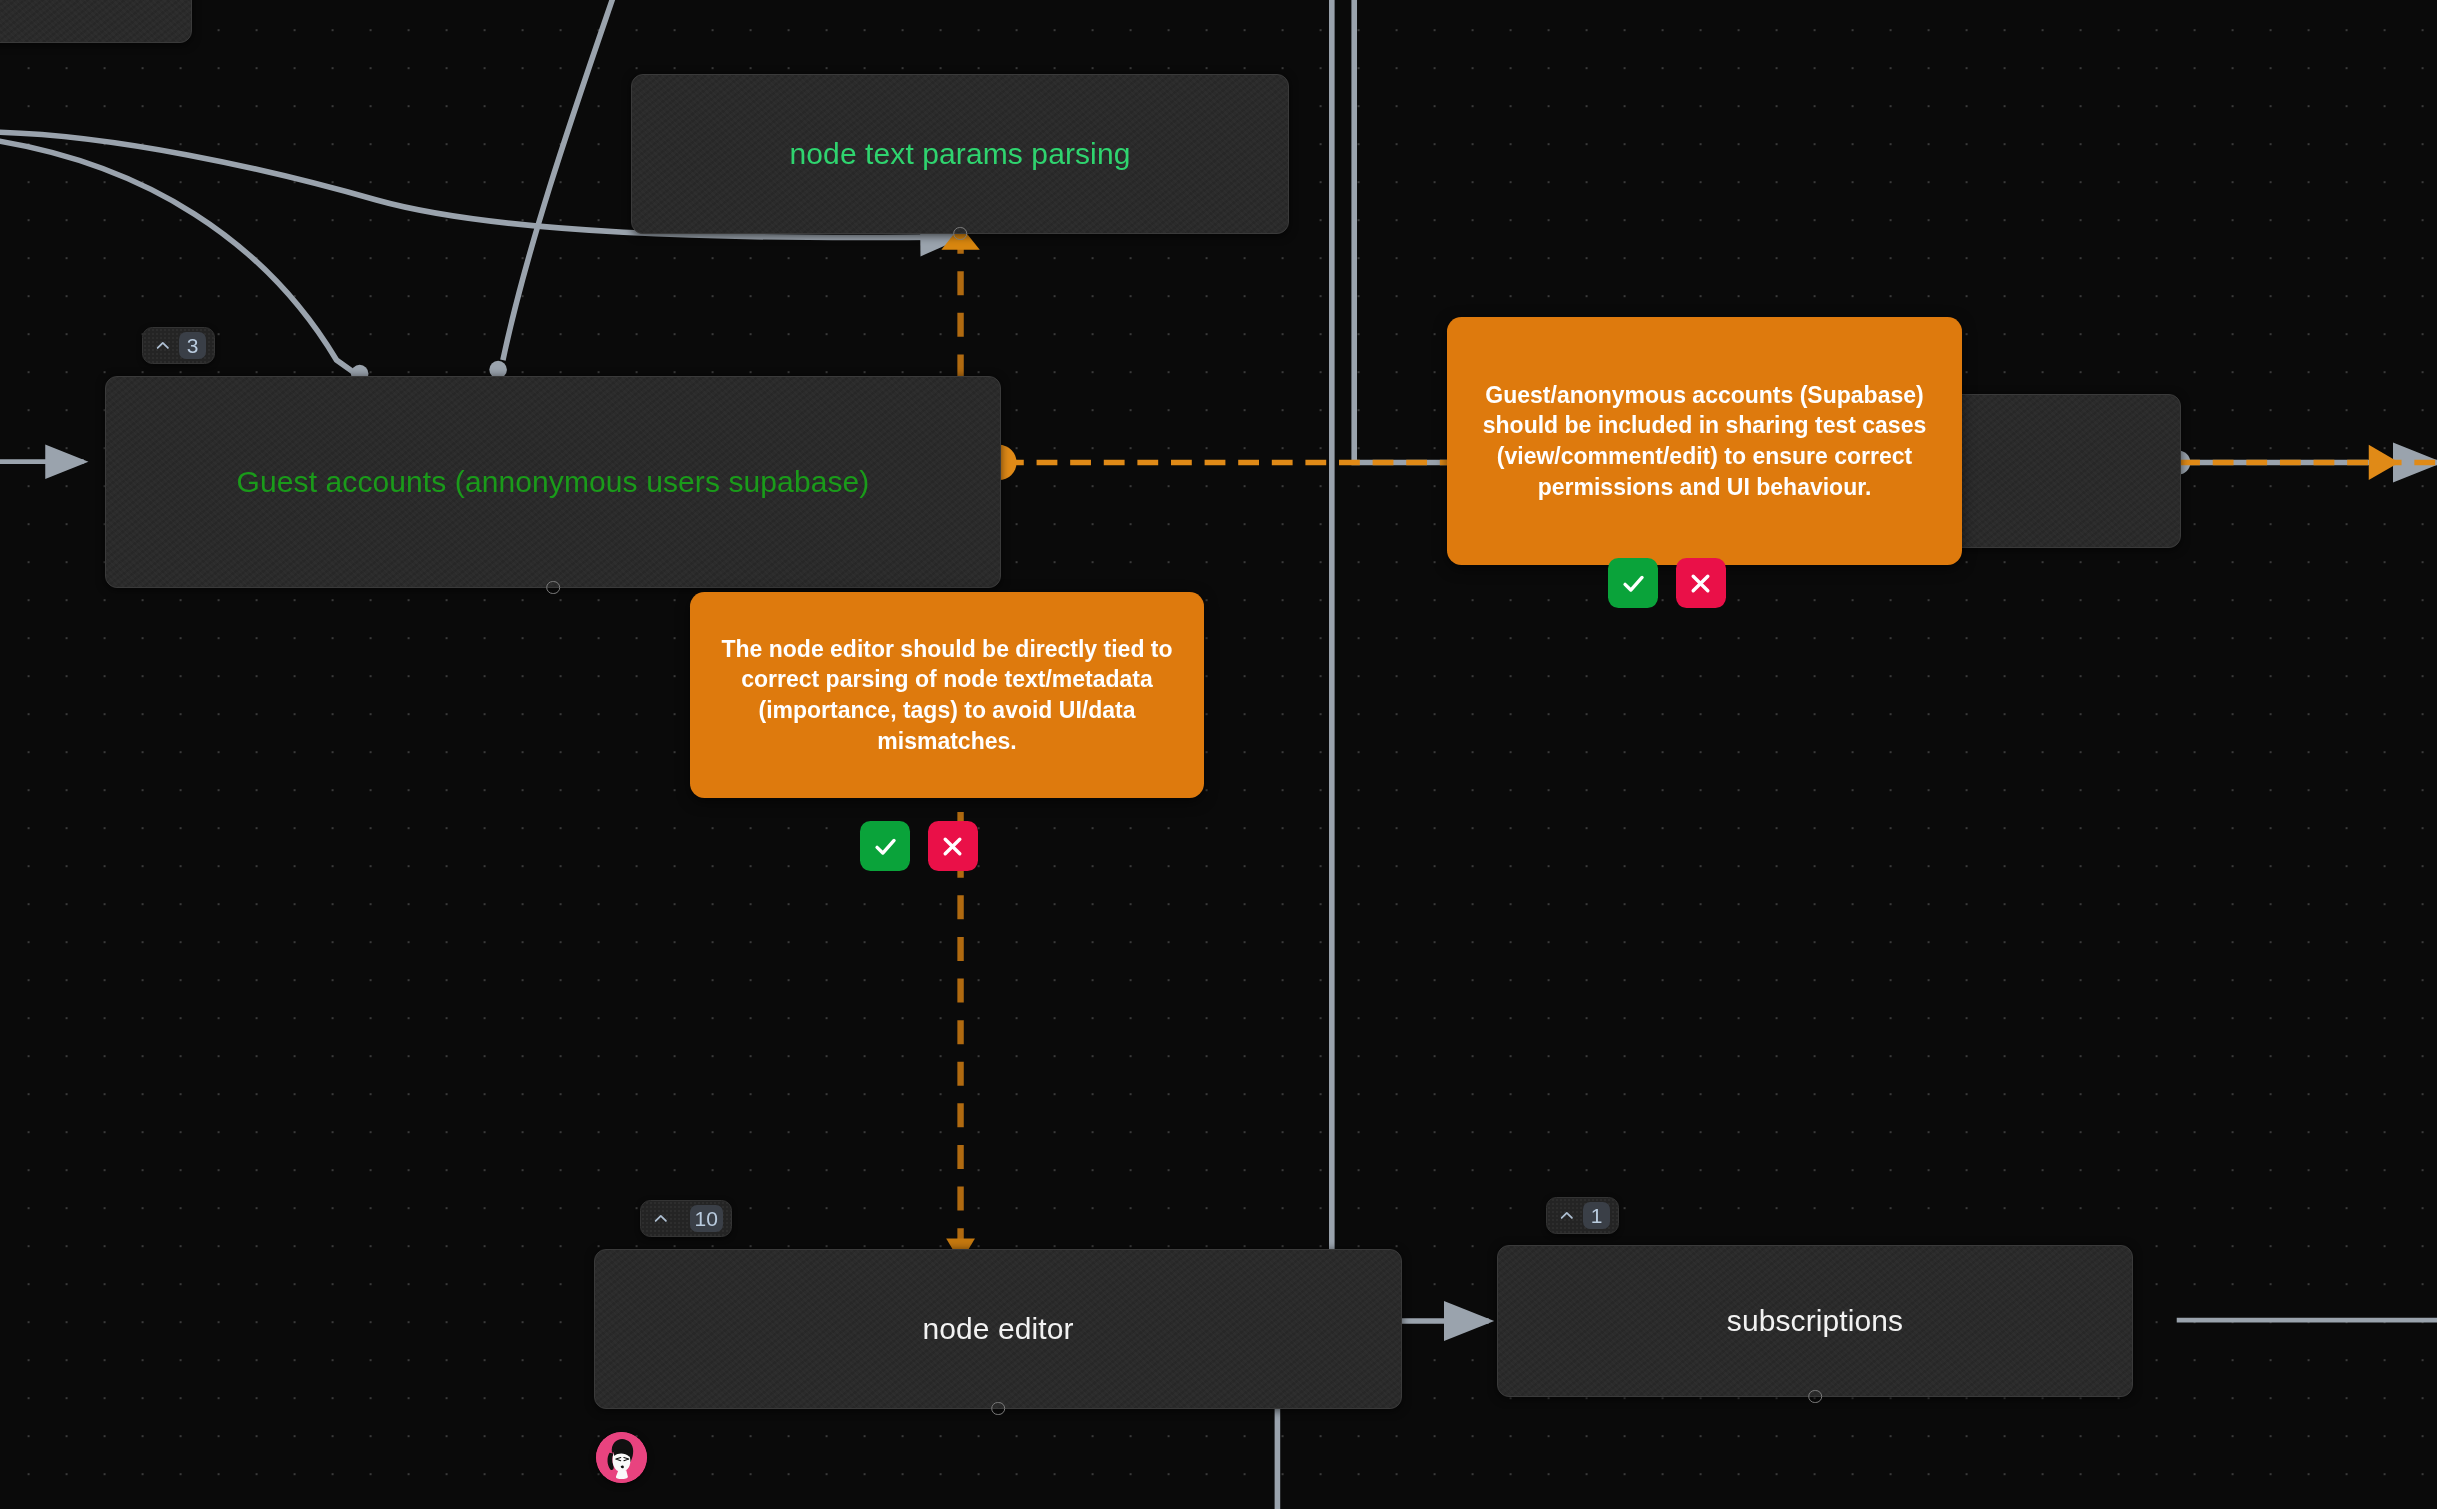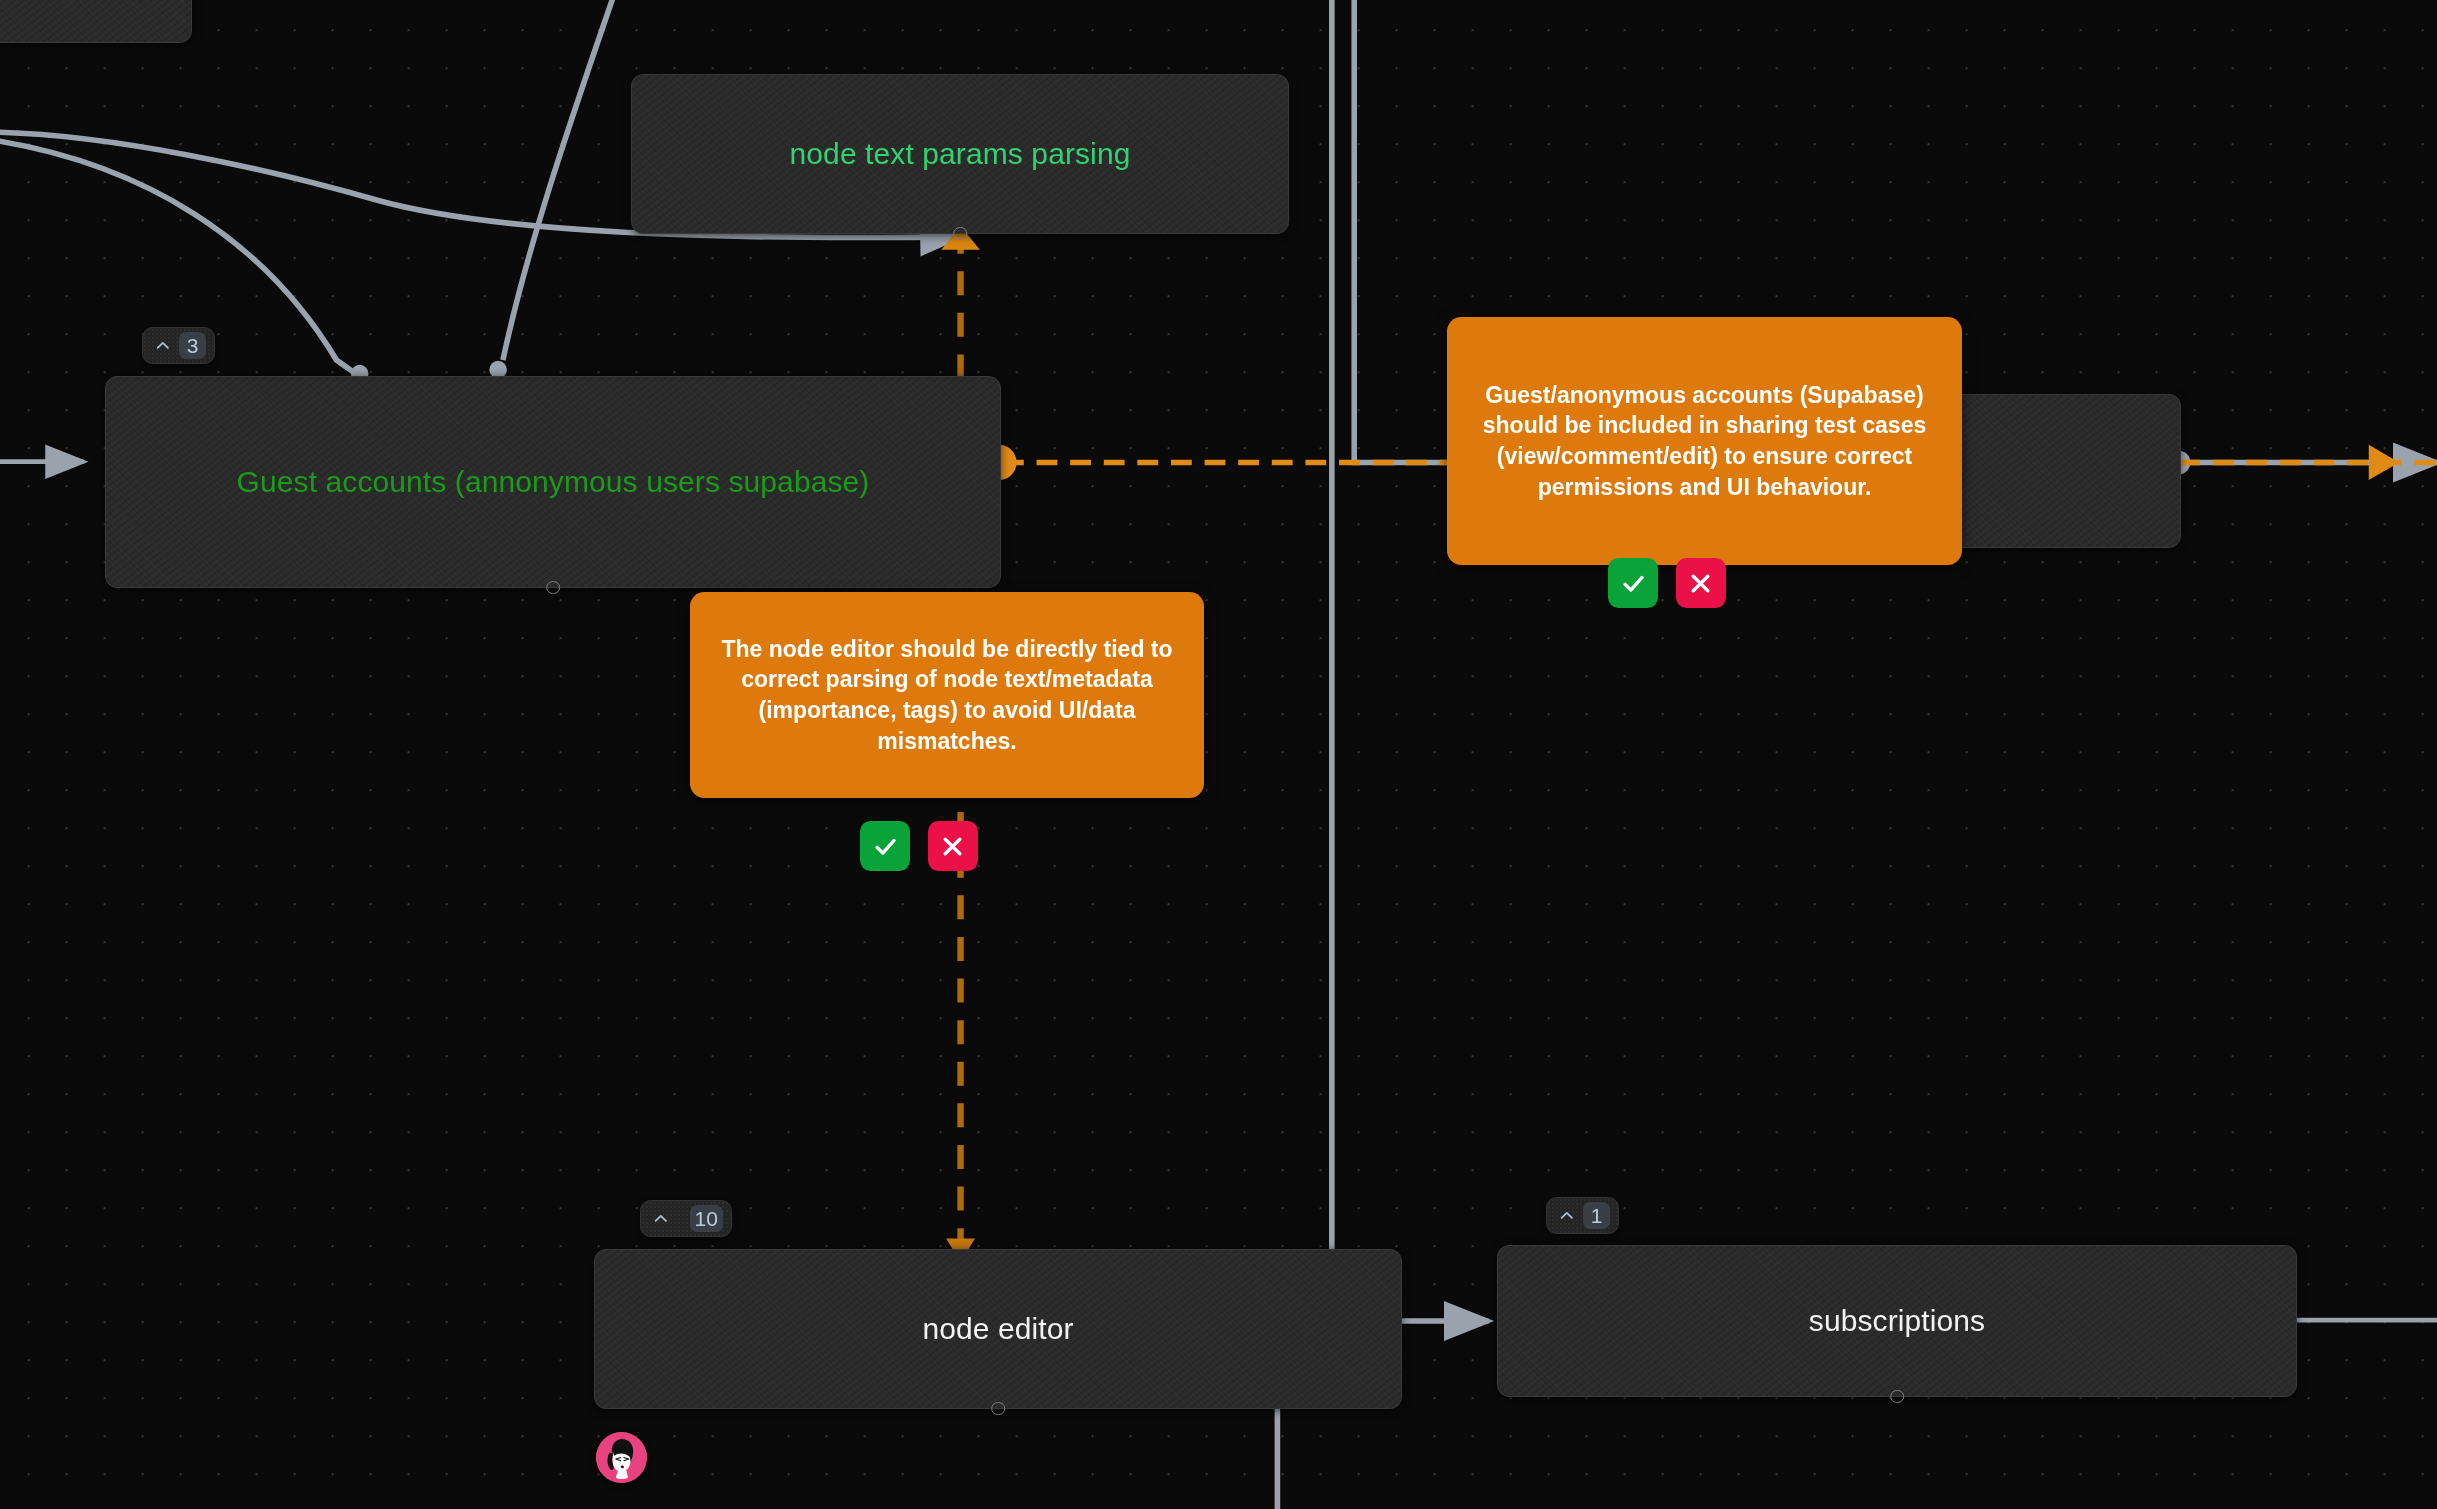--- a/index.html
+++ b/index.html
@@ -180,21 +180,21 @@
   <div class="node" style="left:1505px; top:394px; width:676px; height:154px;">
     <span class="node-label lbl-faint">sharing</span>
     <span class="port bottom"></span>
   </div>
 
   <div class="node" style="left:594px; top:1249px; width:808px; height:160px;">
     <span class="node-label lbl-white">node editor</span>
     <span class="port bottom"></span>
   </div>
 
-  <div class="node" style="left:1497px; top:1245px; width:800px; height:152px;">
+  <div class="node" style="left:1497px; top:1245px; width:636px; height:152px;">
     <span class="node-label lbl-white">subscriptions</span>
     <span class="port bottom"></span>
   </div>
 
   <div class="badge" style="left:142px; top:327px;">
     <svg class="chev" viewBox="0 0 24 24">
       <path d="M5 15 L12 8 L19 15" fill="none" stroke="#aebfd2" stroke-width="2.4" stroke-linecap="round" stroke-linejoin="round"></path>
     </svg>
     <span class="cnt">3</span>
   </div>

